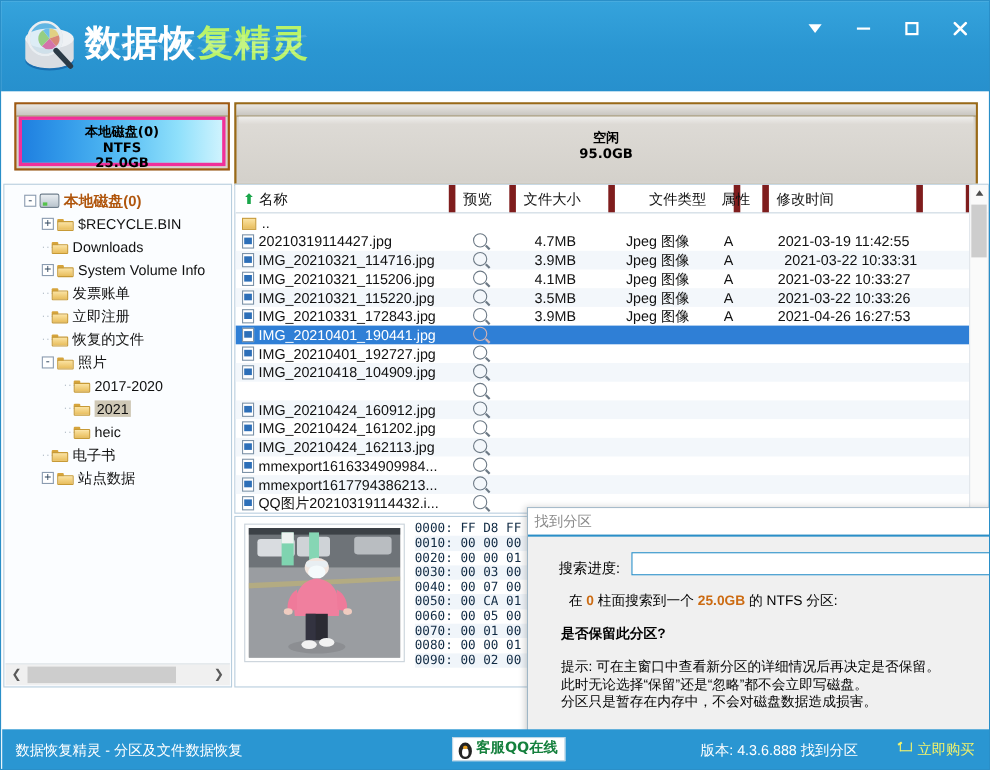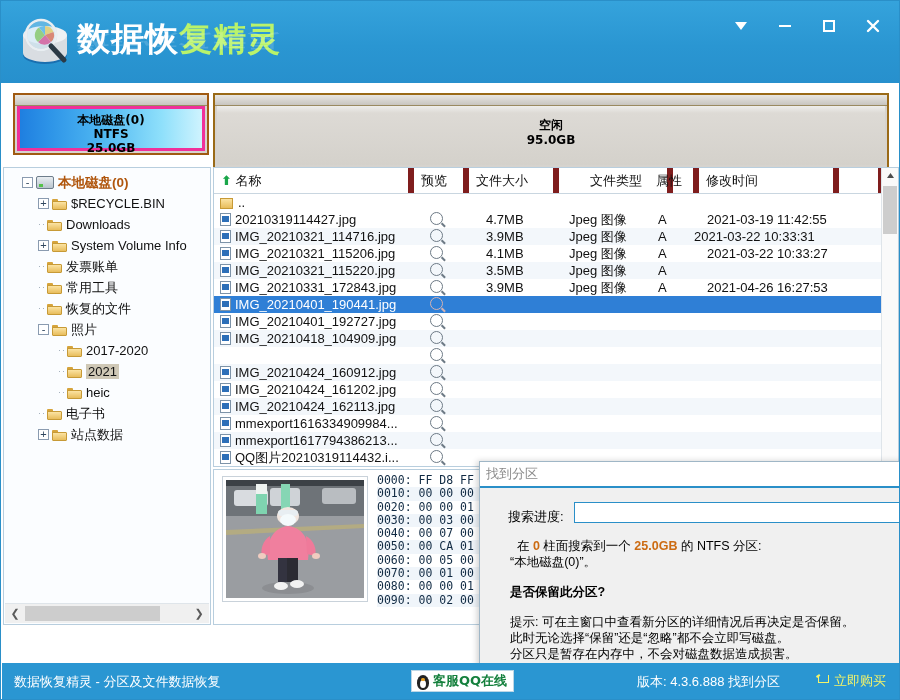--- a/index.html
+++ b/index.html
@@ -202,21 +202,21 @@
 
   <div class="content">
 
     <div class="tree">
       <div class="tree-inner" id="tree-inner">
           <div class="tnode"><span style="display:inline-block;width:18px"></span><span class="twist">-</span><span class="ico drv"></span><span class="tlabel" style="color:#b0560d;font-weight:bold;font-size:13.5px">本地磁盘(0)</span></div>
           <div class="tnode"><span style="display:inline-block;width:34px"></span><span class="twist">+</span><span class="ico folder"></span><span class="tlabel" style="color:#111;font-weight:normal;font-size:13px">$RECYCLE.BIN</span></div>
           <div class="tnode"><span style="display:inline-block;width:34px"></span><span class="dots">···</span><span class="ico folder"></span><span class="tlabel" style="color:#111;font-weight:normal;font-size:13px">Downloads</span></div>
           <div class="tnode"><span style="display:inline-block;width:34px"></span><span class="twist">+</span><span class="ico folder"></span><span class="tlabel" style="color:#111;font-weight:normal;font-size:13px">System Volume Info</span></div>
           <div class="tnode"><span style="display:inline-block;width:34px"></span><span class="dots">···</span><span class="ico folder"></span><span class="tlabel" style="color:#111;font-weight:normal;font-size:13px">发票账单</span></div>
-          <div class="tnode"><span style="display:inline-block;width:34px"></span><span class="dots">···</span><span class="ico folder"></span><span class="tlabel" style="color:#111;font-weight:normal;font-size:13px">常用工具</span></div>
+          <div class="tnode"><span style="display:inline-block;width:34px"></span><span class="dots">···</span><span class="ico folder"></span><span class="tlabel" style="color:#111;font-weight:normal;font-size:13px">立即注册</span></div>
           <div class="tnode"><span style="display:inline-block;width:34px"></span><span class="dots">···</span><span class="ico folder"></span><span class="tlabel" style="color:#111;font-weight:normal;font-size:13px">恢复的文件</span></div>
           <div class="tnode"><span style="display:inline-block;width:34px"></span><span class="twist">-</span><span class="ico folder"></span><span class="tlabel" style="color:#111;font-weight:normal;font-size:13px">照片</span></div>
           <div class="tnode"><span style="display:inline-block;width:54px"></span><span class="dots">···</span><span class="ico folder"></span><span class="tlabel" style="color:#111;font-weight:normal;font-size:13px">2017-2020</span></div>
           <div class="tnode"><span style="display:inline-block;width:54px"></span><span class="dots">···</span><span class="ico folder"></span><span class="tlabel sel-label" style="color:#111;font-weight:normal;font-size:13px">2021</span></div>
           <div class="tnode"><span style="display:inline-block;width:54px"></span><span class="dots">···</span><span class="ico folder"></span><span class="tlabel" style="color:#111;font-weight:normal;font-size:13px">heic</span></div>
           <div class="tnode"><span style="display:inline-block;width:34px"></span><span class="dots">···</span><span class="ico folder"></span><span class="tlabel" style="color:#111;font-weight:normal;font-size:13px">电子书</span></div>
           <div class="tnode"><span style="display:inline-block;width:34px"></span><span class="twist">+</span><span class="ico folder"></span><span class="tlabel" style="color:#111;font-weight:normal;font-size:13px">站点数据</span></div>
         </div>
       <div class="tree-hscroll">
         <div class="arr" style="left:1px">❮</div>
@@ -246,36 +246,37 @@
             <div class="fc" style="left:355px;width:88px">Jpeg 图像</div>
             <div class="fc" style="left:444px;width:40px">A</div>
             <div class="fc" style="left:493px;width:150px">2021-03-19 11:42:55</div>
           </div>
           <div class="frow alt">
             <div class="fc" style="left:6px;width:192px"><span class="fileico"></span><span>IMG_20210321_114716.jpg</span></div>
             <div class="fc" style="left:216px;width:30px"><span class="mag"></span></div>
             <div class="fc" style="left:272px;width:80px">3.9MB</div>
             <div class="fc" style="left:355px;width:88px">Jpeg 图像</div>
             <div class="fc" style="left:444px;width:40px">A</div>
-            <div class="fc" style="left:480px;width:150px">2021-03-22 10:33:31</div>
+            <div class="fc" style="left:499px;width:150px">2021-03-22 10:33:31</div>
           </div>
           <div class="frow">
             <div class="fc" style="left:6px;width:192px"><span class="fileico"></span><span>IMG_20210321_115206.jpg</span></div>
             <div class="fc" style="left:216px;width:30px"><span class="mag"></span></div>
             <div class="fc" style="left:272px;width:80px">4.1MB</div>
             <div class="fc" style="left:355px;width:88px">Jpeg 图像</div>
             <div class="fc" style="left:444px;width:40px">A</div>
             <div class="fc" style="left:493px;width:150px">2021-03-22 10:33:27</div>
           </div>
           <div class="frow alt">
             <div class="fc" style="left:6px;width:192px"><span class="fileico"></span><span>IMG_20210321_115220.jpg</span></div>
             <div class="fc" style="left:216px;width:30px"><span class="mag"></span></div>
             <div class="fc" style="left:272px;width:80px">3.5MB</div>
             <div class="fc" style="left:355px;width:88px">Jpeg 图像</div>
             <div class="fc" style="left:444px;width:40px">A</div>
+            <div class="fc" style="left:493px;width:150px">2021-03-22 10:33:26</div>
           </div>
           <div class="frow">
             <div class="fc" style="left:6px;width:192px"><span class="fileico"></span><span>IMG_20210331_172843.jpg</span></div>
             <div class="fc" style="left:216px;width:30px"><span class="mag"></span></div>
             <div class="fc" style="left:272px;width:80px">3.9MB</div>
             <div class="fc" style="left:355px;width:88px">Jpeg 图像</div>
             <div class="fc" style="left:444px;width:40px">A</div>
             <div class="fc" style="left:493px;width:150px">2021-04-26 16:27:53</div>
           </div>
           <div class="frow sel">
@@ -415,21 +416,20 @@
       <div class="dlg-title">找到分区</div>
       <div class="dlg-sep"></div>
       <div class="dlg-body">
         <div class="dlg-lbl">搜索进度:</div>
         <div class="dlg-progress"></div>
 
         <div class="dlg-text">
           <div>
             &nbsp;&nbsp;<span>在 </span><span class="orange b">0</span><span> 柱面搜索到一个 </span><span class="orange b">25.0GB</span><span> 的 NTFS 分区:</span>
           </div>
-          <div>“本地磁盘(0)”。</div>
           <div style="height:14px"></div>
           <div class="b">是否保留此分区?</div>
           <div style="height:14px"></div>
           <div>提示: 可在主窗口中查看新分区的详细情况后再决定是否保留。</div>
           <div>此时无论选择“保留”还是“忽略”都不会立即写磁盘。</div>
           <div>分区只是暂存在内存中，不会对磁盘数据造成损害。</div>
         </div>
 
         <label class="dlg-check">
           <span class="cbox"></span><span>这是一个逻辑分区</span>

